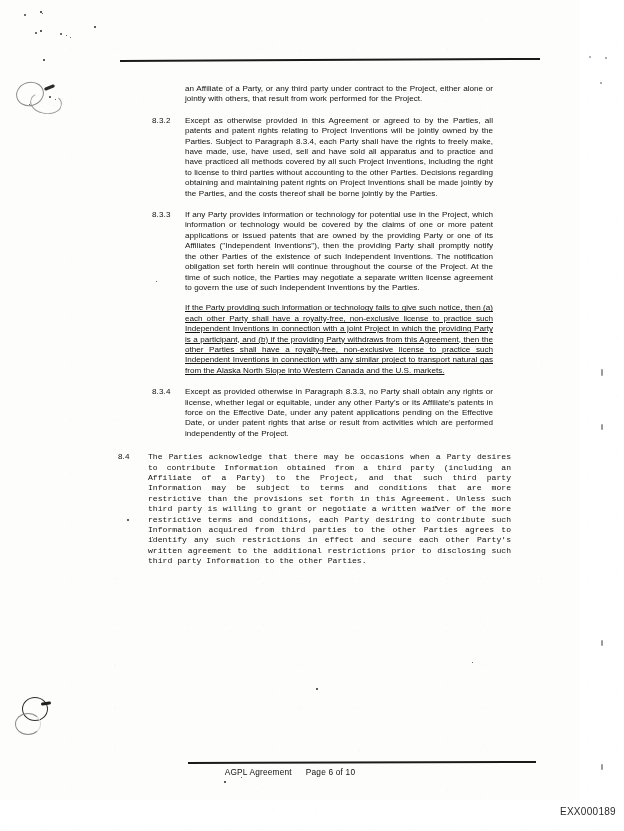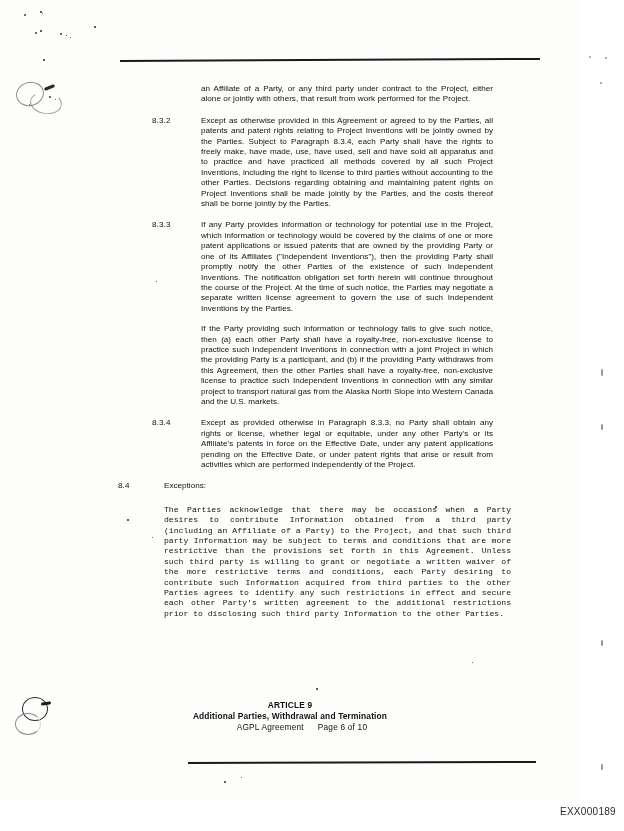--- a/index.html
+++ b/index.html
@@ -60,21 +60,20 @@
     position: absolute;
     left: 0;
     top: 84px;
     width: 580px;
   }
 
   
   .para {
     position: relative;
     margin-bottom: 11px;
-    padding-left: 16px;
   }
   .para-num {
     position: absolute;
     left: 152px;
     top: 0;
     width: 34px;
     font-size: 8.1px;
     line-height: 10.4px;
     letter-spacing: .1px;
     white-space: nowrap;
@@ -91,20 +90,21 @@
 
   
   .para-cont {
     margin-left: 185px;
     margin-right: 87px;
     font-size: 8.1px;
     line-height: 10.4px;
     text-align: justify;
     margin-top: 10px;
     margin-bottom: 11px;
+    text-decoration: underline;
   }
 
   
   .para-84 {
     position: relative;
     margin-top: 5px;
   }
   .para-84 .para-num {
     left: 118px;
     width: 30px;
@@ -144,26 +144,25 @@
     top: 762px;
     width: 348px;
     height: 2px;
     background: #1a1a1a;
     transform: rotate(-0.18deg);
     transform-origin: left center;
   }
   .footer-text {
     position: absolute;
     left: 0;
-    top: 722px;
+    top: 767px;
     width: 580px;
     text-align: center;
     font-size: 8.3px;
     letter-spacing: .2px;
-    margin-left: 12px;
   }
   .footer-text .fs-gap {
     display: inline-block;
     width: 14px;
   }
 
   
   .bates-stamp {
     position: absolute;
     right: 8px;
@@ -269,30 +268,25 @@
       <div class="para-cont">If the Party providing such information or technology fails to give such notice, then (a) each other Party shall have a royalty-free, non-exclusive license to practice such Independent Inventions in connection with a joint Project in which the providing Party is a participant, and (b) if the providing Party withdraws from this Agreement, then the other Parties shall have a royalty-free, non-exclusive license to practice such Independent Inventions in connection with any similar project to transport natural gas from the Alaska North Slope into Western Canada and the U.S. markets.</div>
     </div>
 
     <div class="para">
       <div class="para-num">8.3.4</div>
       <div class="para-text">Except as provided otherwise in Paragraph 8.3.3, no Party shall obtain any rights or license, whether legal or equitable, under any other Party's or its Affiliate's patents in force on the Effective Date, under any patent applications pending on the Effective Date, or under patent rights that arise or result from activities which are performed independently of the Project.</div>
     </div>
 
     <div class="para para-84">
       <div class="para-num">8.4</div>
-      <div class="para-text">Exceptions:</div>
       <div class="para-84-body">The Parties acknowledge that there may be occasions when a Party desires to contribute Information obtained from a third party (including an Affiliate of a Party) to the Project, and that such third party Information may be subject to terms and conditions that are more restrictive than the provisions set forth in this Agreement.  Unless such third party is willing to grant or negotiate a written waiver of the more restrictive terms and conditions, each Party desiring to contribute such Information acquired from third parties to the other Parties agrees to identify any such restrictions in effect and secure each other Party's written agreement to the additional restrictions prior to disclosing such third party Information to the other Parties.</div>
     </div>
 
   </div>
 
-  <div class="article-heading">
-    <div>ARTICLE 9</div>
-    <div>Additional Parties, Withdrawal and Termination</div>
-  </div>
 
   <div class="footer-rule"></div>
   <div class="footer-text">
     <span>AGPL Agreement</span><span class="fs-gap"></span><span>Page 6 of 10</span>
   </div>
 
   <div class="artifact ring-top"></div>
   <div class="artifact ring-top-b"></div>
   <div class="artifact ring-top-tick"></div>
 

